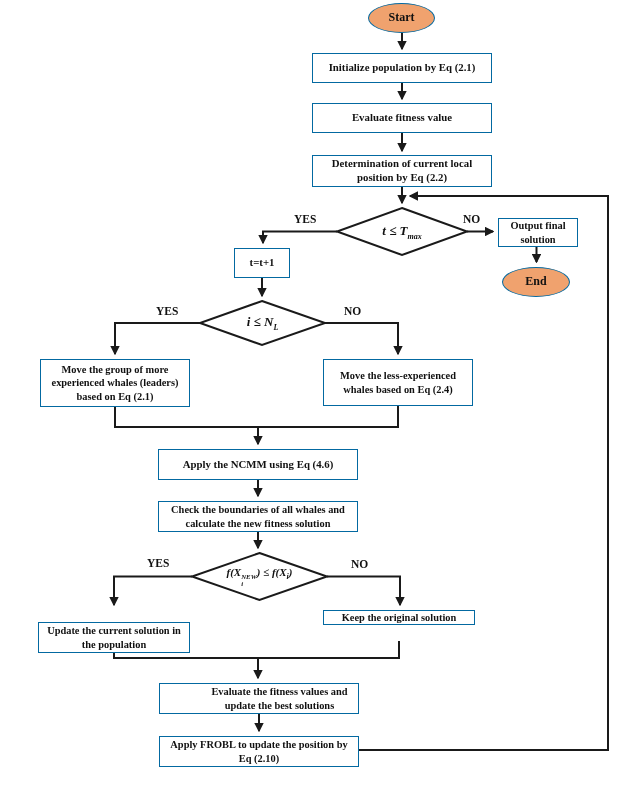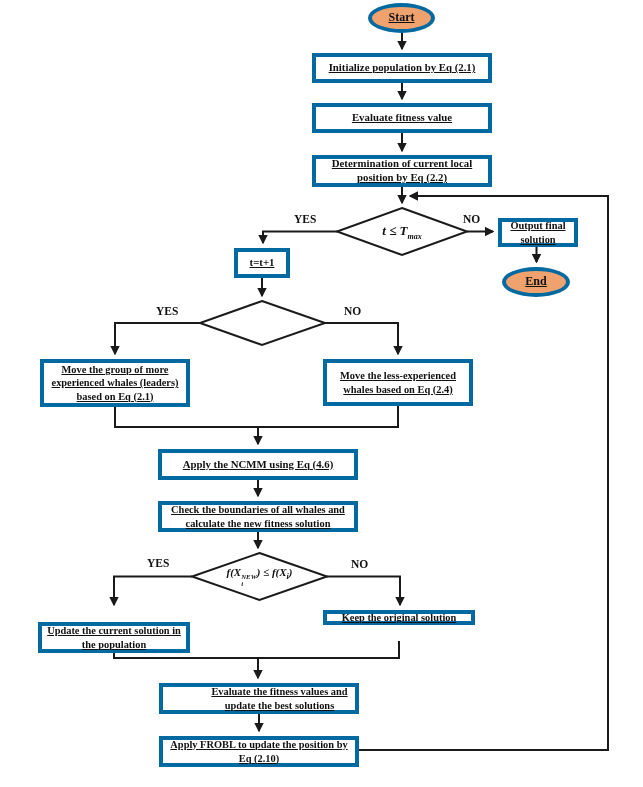--- a/index.html
+++ b/index.html
@@ -2,23 +2,23 @@
 <html><head>
 <meta charset="utf-8">
 <style>
   html,body{margin:0;padding:0;background:#ffffff;}
   #canvas{
     position:relative;width:643px;height:787px;background:#ffffff;overflow:hidden;
     font-family:"Liberation Serif","DejaVu Serif",serif;color:#111;
   }
   #wires{position:absolute;left:0;top:0;width:643px;height:787px;}
   .node{
-    position:absolute;box-sizing:border-box;background:#fff;border:4px solid #0369a1;
+    position:absolute;box-sizing:border-box;background:#fff;border:1px solid #0369a1;
     display:flex;align-items:center;justify-content:center;text-align:center;
-    font-weight:bold;font-size:10.8px;line-height:1.28;padding:1px 3px;text-decoration:underline;
+    font-weight:bold;font-size:10.8px;line-height:1.28;padding:1px 3px;
   }
   .terminal{
     border-radius:50%;background:#F0A26E;font-size:12px;
   }
   .dtext{
     position:absolute;box-sizing:border-box;display:flex;align-items:center;justify-content:center;
     text-align:center;font-weight:bold;font-style:italic;font-size:13px;background:transparent;border:none;
   }
   .dtext sub{font-size:8px;line-height:1;}
   .dtext .fstack{
@@ -111,20 +111,23 @@
   <div class="node small" style="left:159px;top:683px;width:200px;height:31px;padding-left:44px;">
     <span>Evaluate the fitness values and update the best solutions</span>
   </div>
   <div class="node small" style="left:159px;top:736px;width:200px;height:31px;">
     <span>Apply FROBL to update the position by Eq (2.10)</span>
   </div>
 
   <div class="dtext" style="left:337px;top:208px;width:130px;height:47px;">
     <span><span>t ≤ T</span><sub>max</sub></span>
   </div>
+  <div class="dtext" style="left:200px;top:301px;width:125px;height:44px;">
+    <span><span>i ≤ N</span><sub>L</sub></span>
+  </div>
   <div class="dtext" style="left:192px;top:553px;width:135px;height:47px;font-size:11px;">
     <span><span>f(X</span><span class="fstack">
           <span>NEW</span>
           <span>i</span>
         </span><span>) ≤ f(X</span><sub>i</sub><span>)</span></span>
   </div>
 
   <div class="blabel" style="left:294px;top:213px;">YES</div>
   <div class="blabel" style="left:463px;top:213px;">NO</div>
   <div class="blabel" style="left:156px;top:305px;">YES</div>

